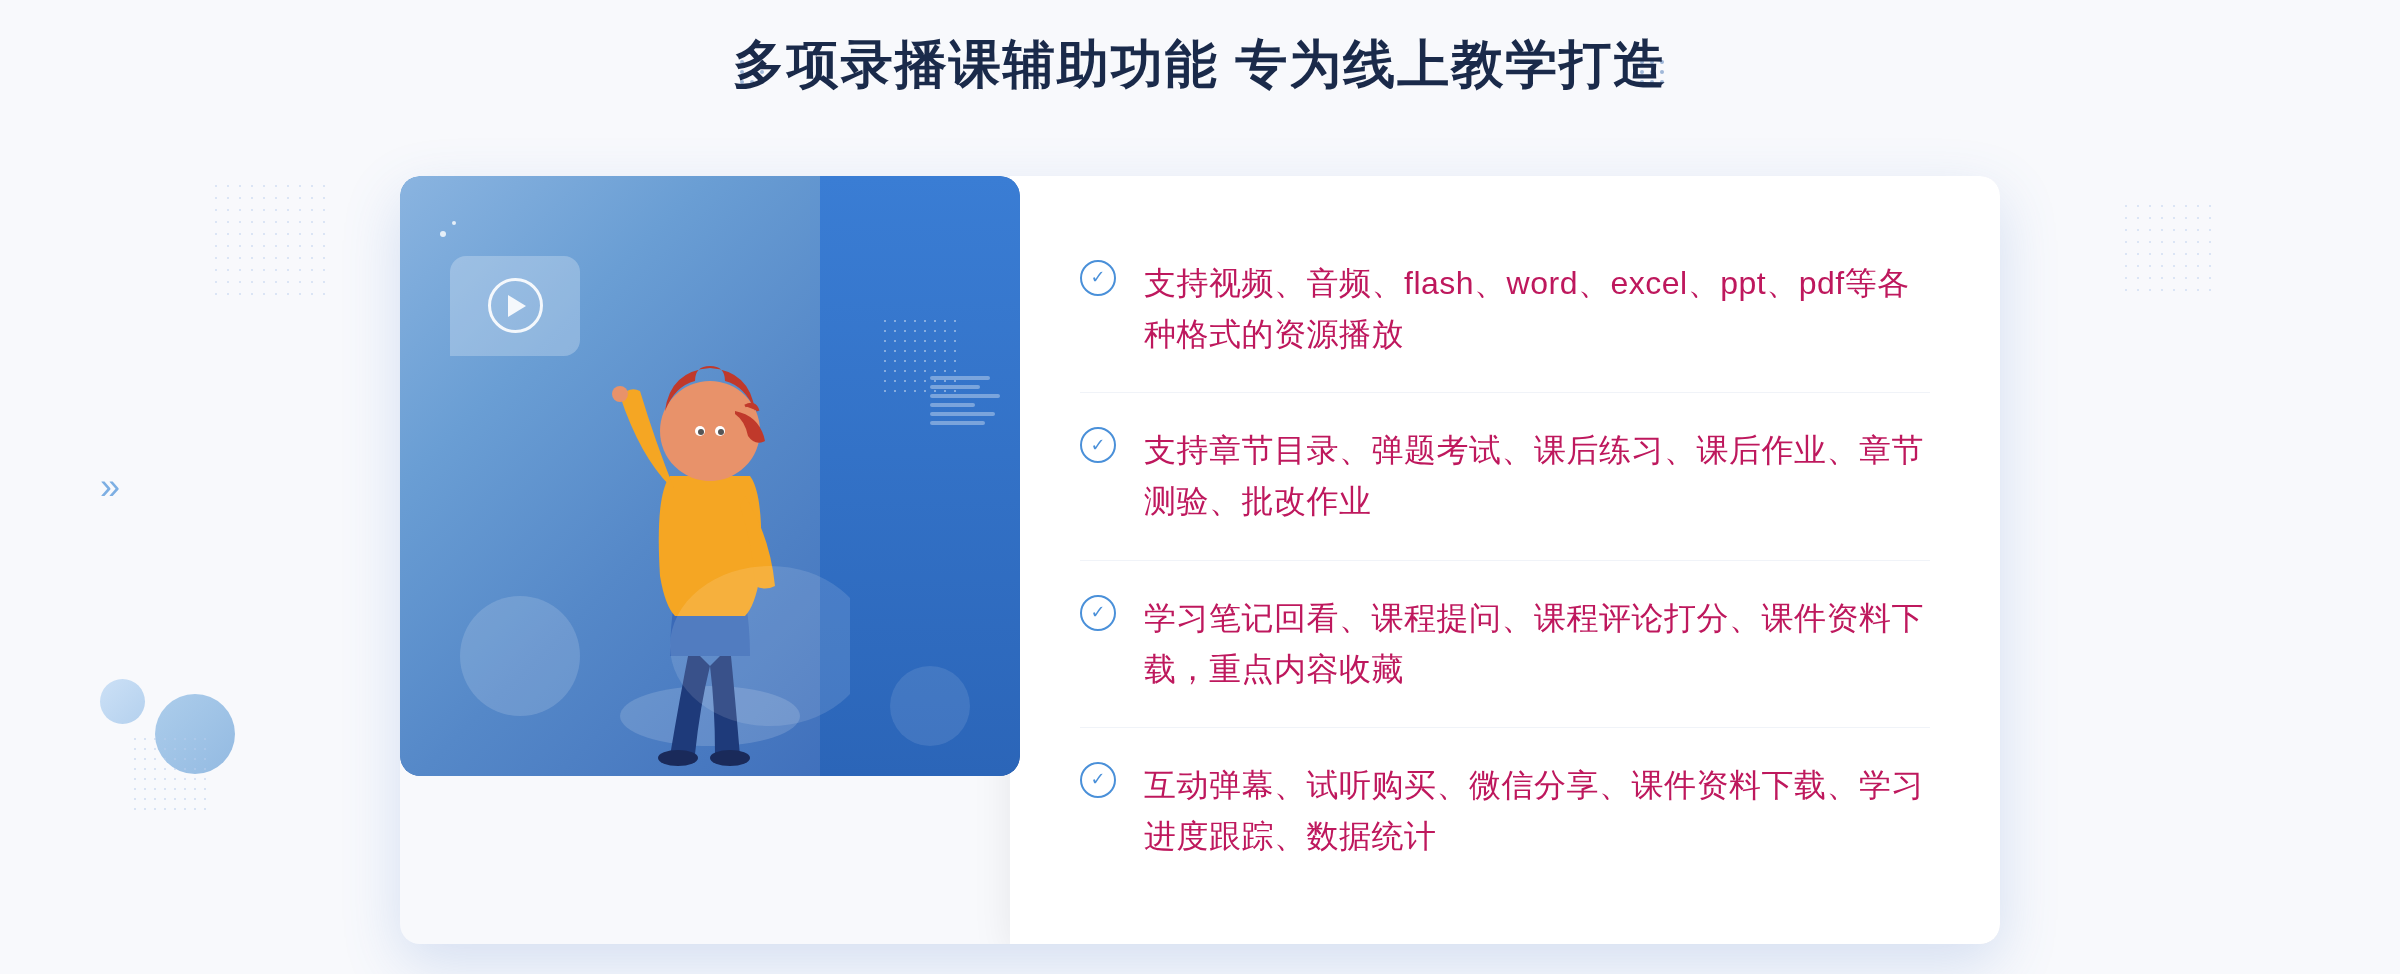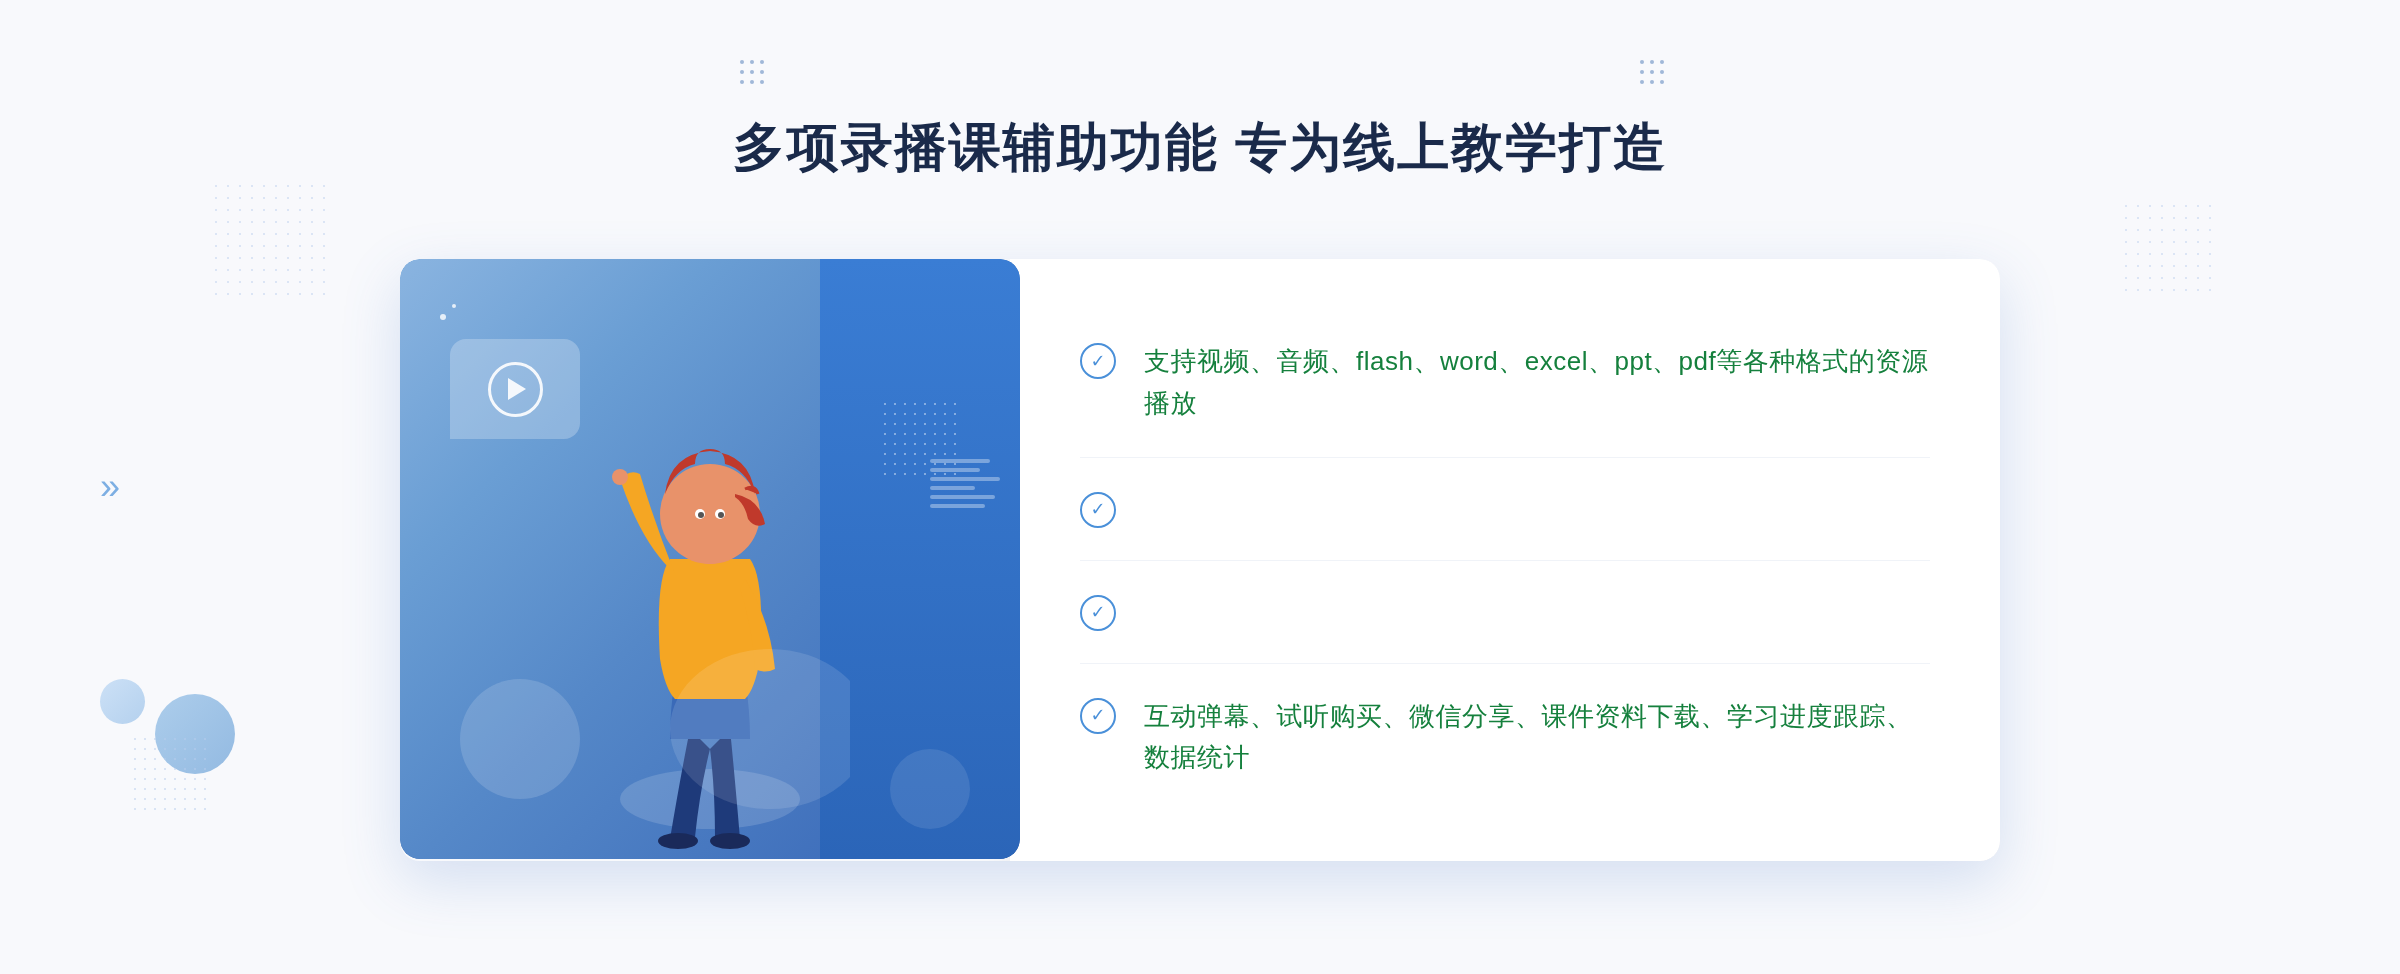--- a/index.html
+++ b/index.html
@@ -350,22 +350,22 @@
     }
 
     .check-mark {
       color: #4a90d9;
       font-size: 18px;
       line-height: 1;
       margin-top: -1px;
     }
 
     .feature-text {
-      font-size: 26px;
-      color: #15803d;
+      font-size: 32px;
+      color: #be185d;
       line-height: 1.6;
       letter-spacing: 0.5px;
     }
 
     
     .page-circle-1 {
       position: absolute;
       left: 155px;
       bottom: 200px;
       width: 80px;
@@ -526,28 +526,30 @@
           </div>
           <span class="feature-text">支持视频、音频、flash、word、excel、ppt、pdf等各种格式的资源播放</span>
         </div>
 
         <div class="feature-item">
           <div class="check-icon">
             <div class="check-circle">
               <span class="check-mark">✓</span>
             </div>
           </div>
+          <span class="feature-text">支持章节目录、弹题考试、课后练习、课后作业、章节测验、批改作业</span>
         </div>
 
         <div class="feature-item">
           <div class="check-icon">
             <div class="check-circle">
               <span class="check-mark">✓</span>
             </div>
           </div>
+          <span class="feature-text">学习笔记回看、课程提问、课程评论打分、课件资料下载，重点内容收藏</span>
         </div>
 
         <div class="feature-item">
           <div class="check-icon">
             <div class="check-circle">
               <span class="check-mark">✓</span>
             </div>
           </div>
           <span class="feature-text">互动弹幕、试听购买、微信分享、课件资料下载、学习进度跟踪、数据统计</span>
         </div>

